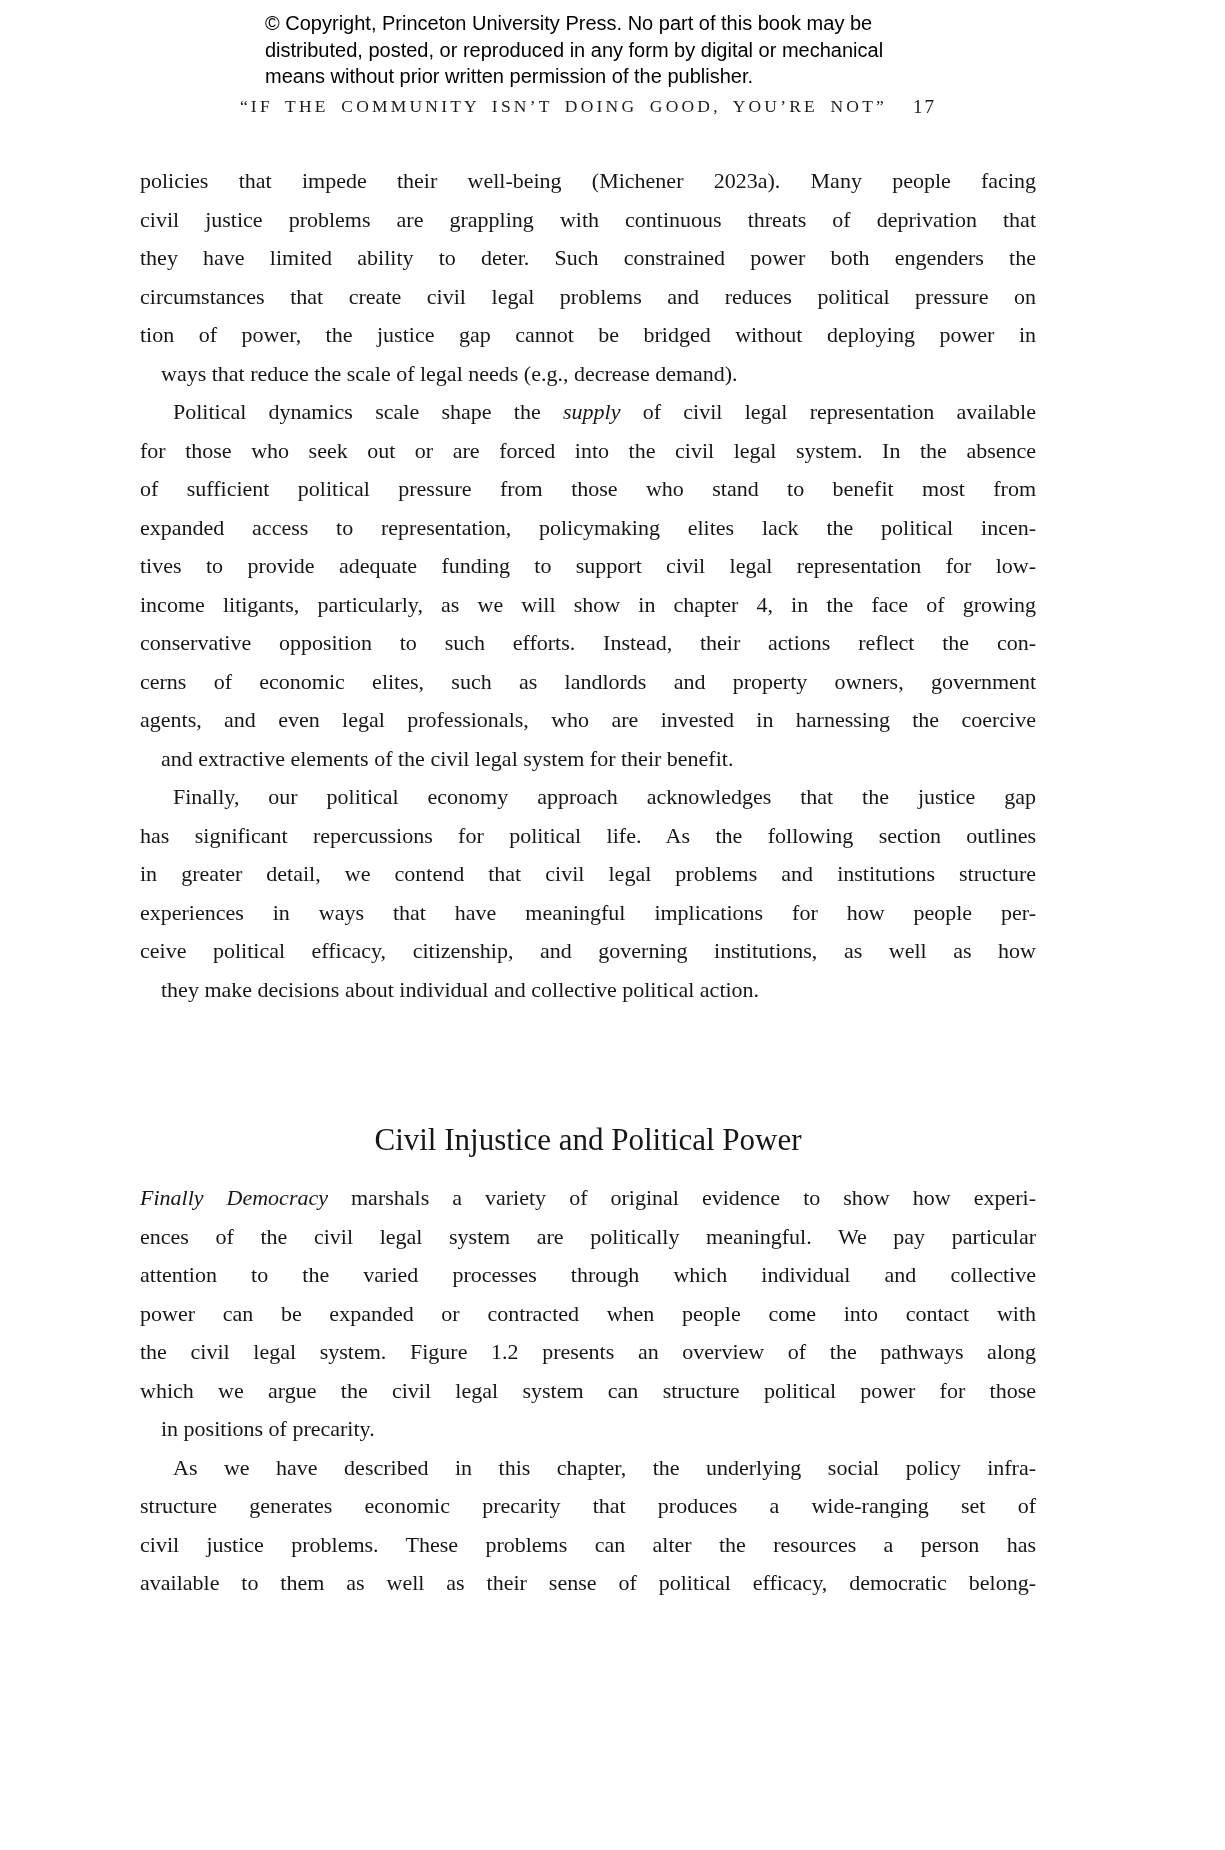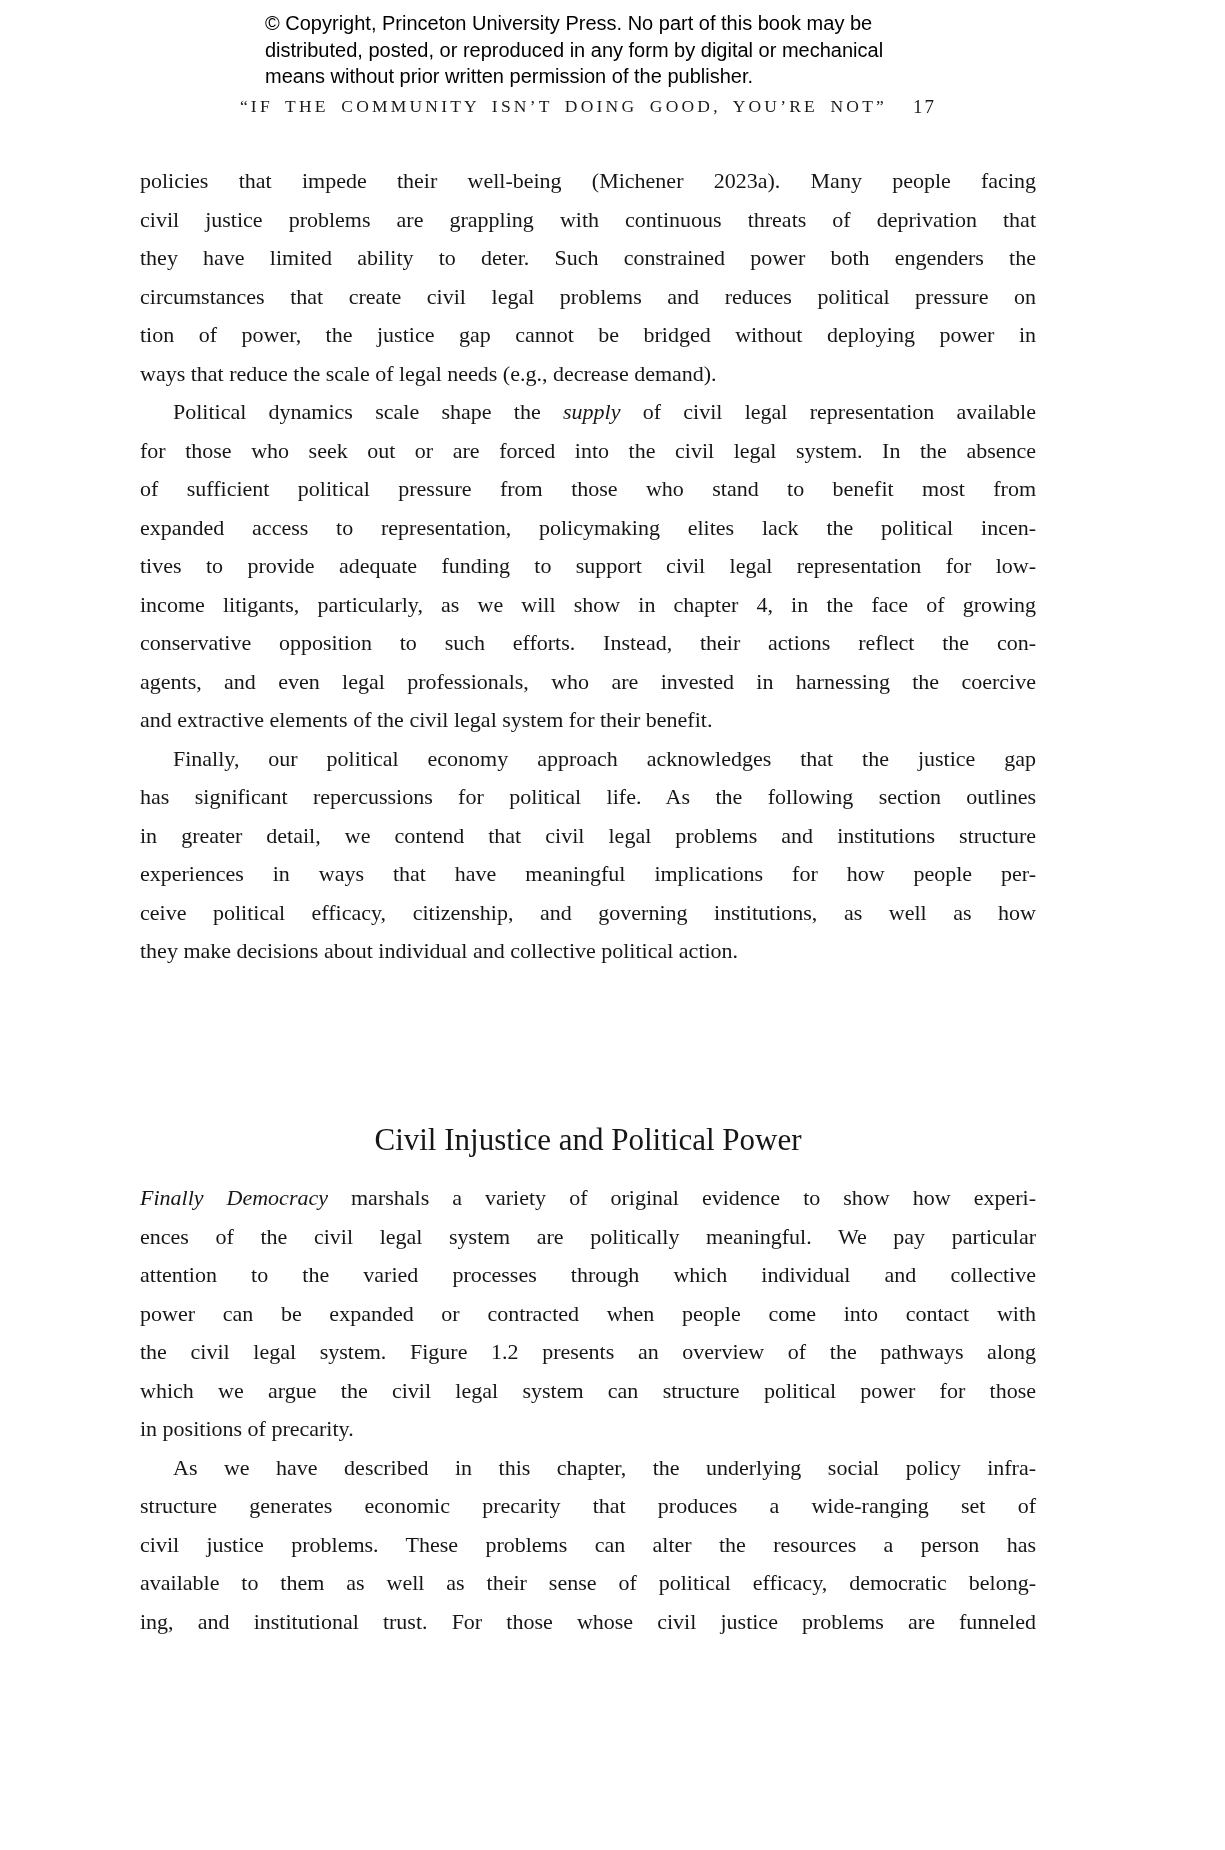--- a/index.html
+++ b/index.html
@@ -64,21 +64,21 @@
   }
   .body-block-1 { top: 162px; }
   .body-block-2 { top: 1179px; }
 
   .para { margin: 0; }
   .para .line {
     text-align: justify;
     text-align-last: justify;
     text-justify: inter-word;
   }
-  .para .line.last { text-align-last: left; }
+  .para .line.last { text-align-last: left; margin-left: 21px; }
   .para.jlast .line.last { text-align-last: justify; }
   .para.indent .line:first-child { text-indent: 33px; }
   .it { font-style: italic; }
 
   
   .section-heading {
     position: absolute;
     left: 140px;
     top: 1120px;
     width: 896px;
@@ -129,20 +129,21 @@
         <div class="line last"><span>ways that reduce the scale of legal needs (e.g., decrease demand).</span></div>
       </div>
     <div class="para indent">
         <div class="line"><span>Political dynamics scale shape the </span><span class="it">supply</span><span> of civil legal representation available</span></div>
         <div class="line"><span>for those who seek out or are forced into the civil legal system. In the absence</span></div>
         <div class="line"><span>of sufficient political pressure from those who stand to benefit most from</span></div>
         <div class="line"><span>expanded access to representation, policymaking elites lack the political incen-</span></div>
         <div class="line"><span>tives to provide adequate funding to support civil legal representation for low-</span></div>
         <div class="line"><span>income litigants, particularly, as we will show in chapter 4, in the face of growing</span></div>
         <div class="line"><span>conservative opposition to such efforts. Instead, their actions reflect the con-</span></div>
+        <div class="line"><span>cerns of economic elites, such as landlords and property owners, government</span></div>
         <div class="line"><span>agents, and even legal professionals, who are invested in harnessing the coercive</span></div>
         <div class="line last"><span>and extractive elements of the civil legal system for their benefit.</span></div>
       </div>
     <div class="para indent">
         <div class="line"><span>Finally, our political economy approach acknowledges that the justice gap</span></div>
         <div class="line"><span>has significant repercussions for political life. As the following section outlines</span></div>
         <div class="line"><span>in greater detail, we contend that civil legal problems and institutions structure</span></div>
         <div class="line"><span>experiences in ways that have meaningful implications for how people per-</span></div>
         <div class="line"><span>ceive political efficacy, citizenship, and governing institutions, as well as how</span></div>
         <div class="line last"><span>they make decisions about individual and collective political action.</span></div>
@@ -159,19 +160,18 @@
         <div class="line"><span>power can be expanded or contracted when people come into contact with</span></div>
         <div class="line"><span>the civil legal system. Figure 1.2 presents an overview of the pathways along</span></div>
         <div class="line"><span>which we argue the civil legal system can structure political power for those</span></div>
         <div class="line last"><span>in positions of precarity.</span></div>
       </div>
     <div class="para indent jlast">
         <div class="line"><span>As we have described in this chapter, the underlying social policy infra-</span></div>
         <div class="line"><span>structure generates economic precarity that produces a wide-ranging set of</span></div>
         <div class="line"><span>civil justice problems. These problems can alter the resources a person has</span></div>
         <div class="line"><span>available to them as well as their sense of political efficacy, democratic belong-</span></div>
-        <div class="line last"><span>ing, and institutional trust. For those whose civil justice problems are funneled</span></div>
       </div>
   </div>
 
   <div class="footer">For general queries, contact info@press.princeton.edu</div>
 
 </div>
 
 </body></html>

